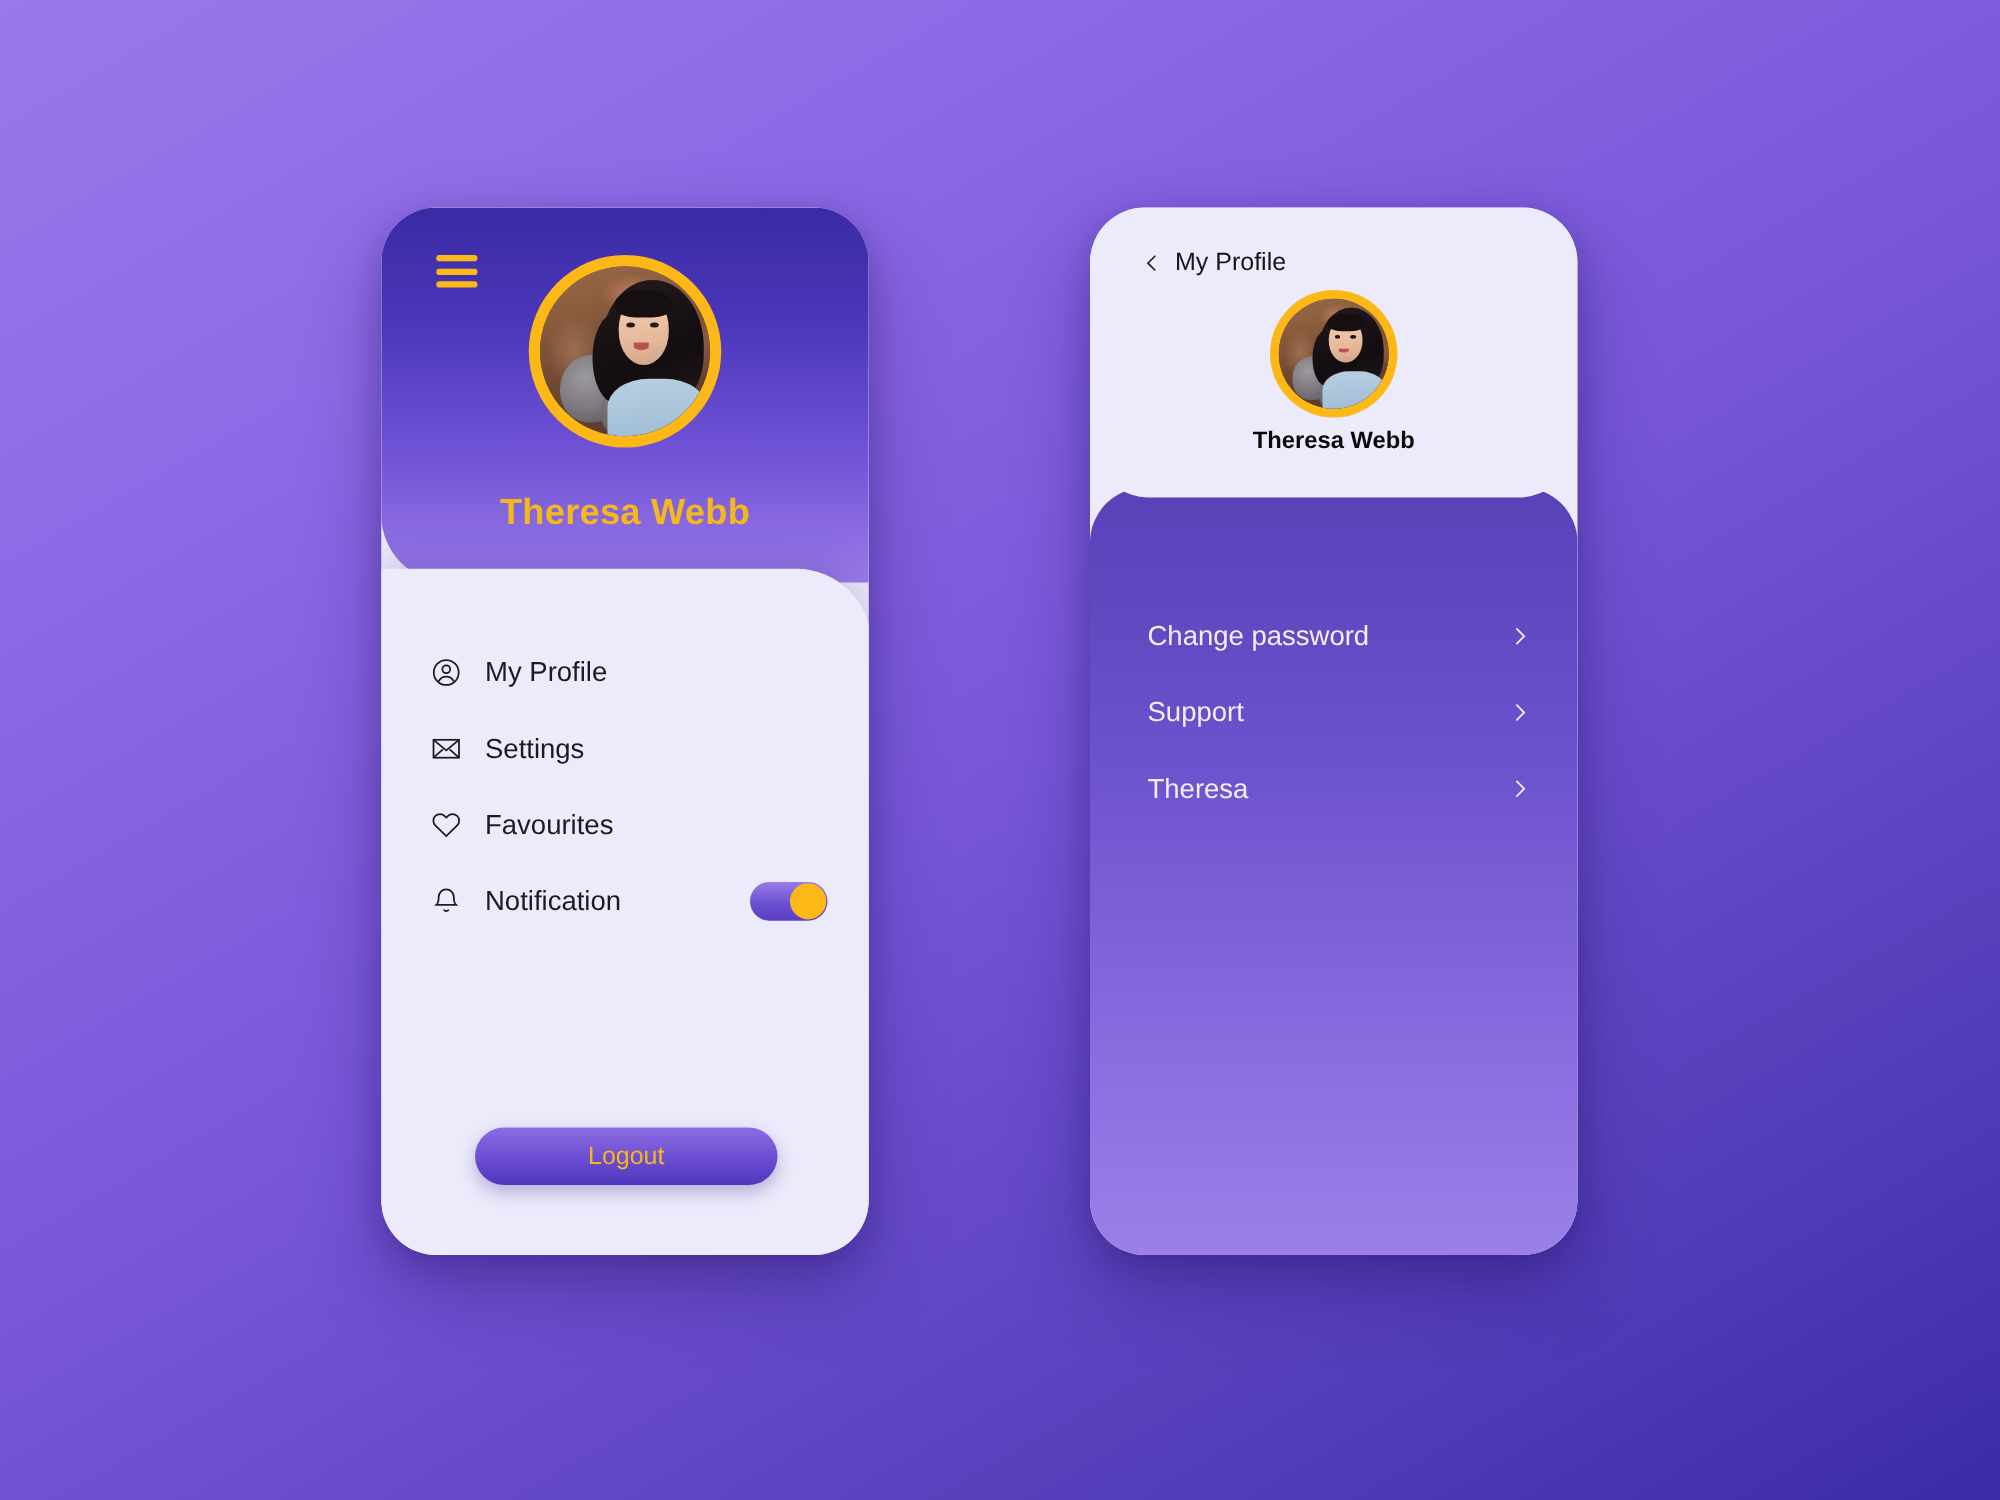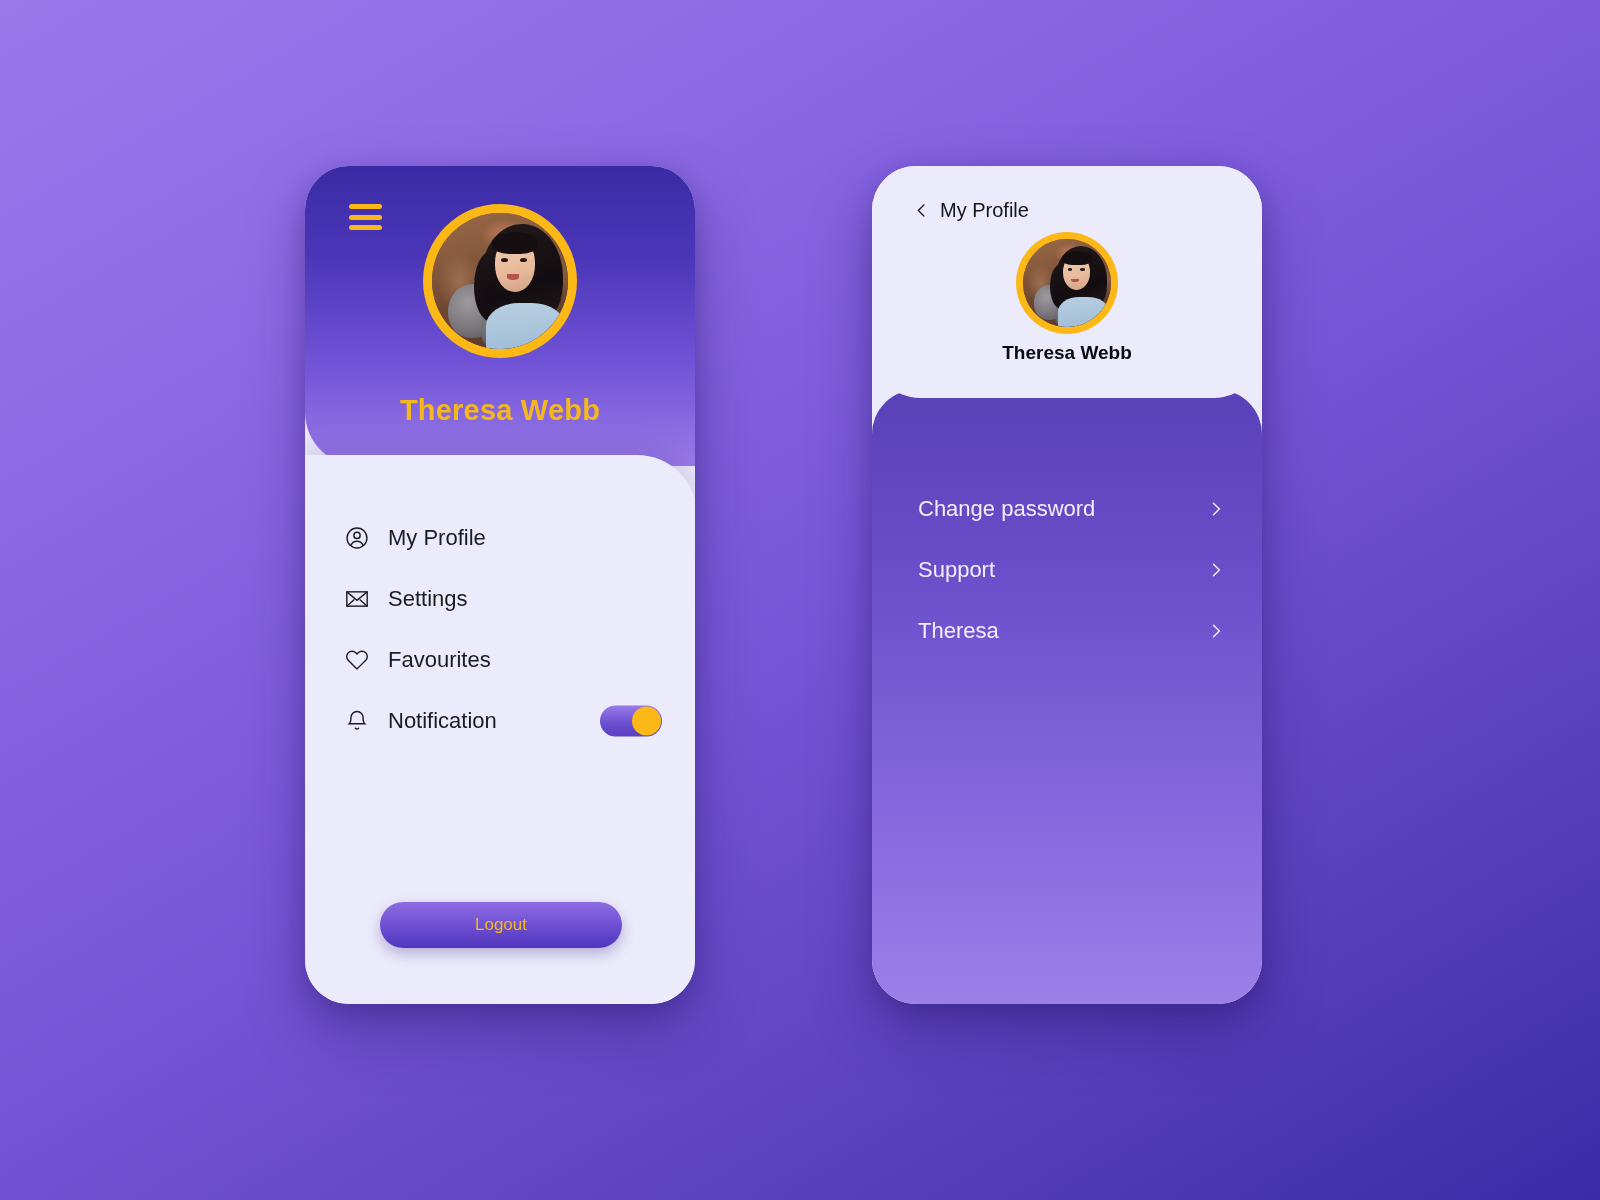--- a/index.html
+++ b/index.html
@@ -218,21 +218,21 @@
     position: absolute;
     left: 50%;
     transform: translateX(-50%);
     bottom: 56px;
     width: 242px;
     height: 46px;
     border: none;
     border-radius: 24px;
     background: linear-gradient(180deg, #8d6ce2 0%, #6d4fd2 52%, #4e36bd 100%);
     color: #f5b81c;
-    font-size: 17px;
+    font-size: 20px;
     font-family: "Liberation Sans", sans-serif;
     cursor: pointer;
     box-shadow: 0 6px 14px rgba(60, 38, 140, .3);
   }
 
   
   .r-header {
     position: absolute;
     left: 0; top: 0;
     width: 100%;

